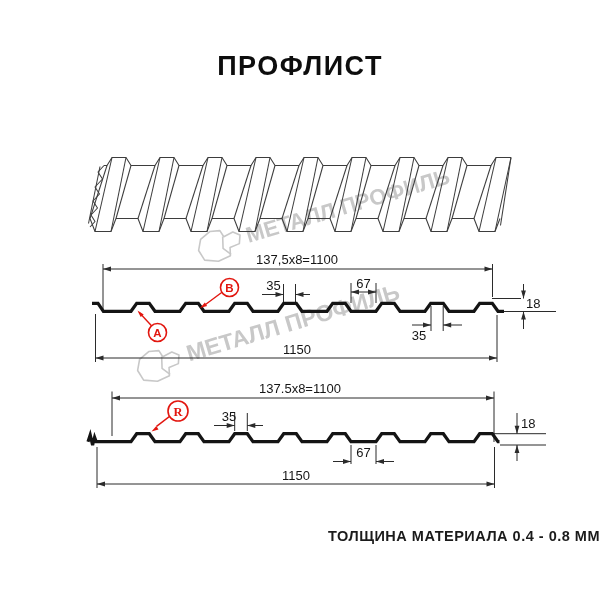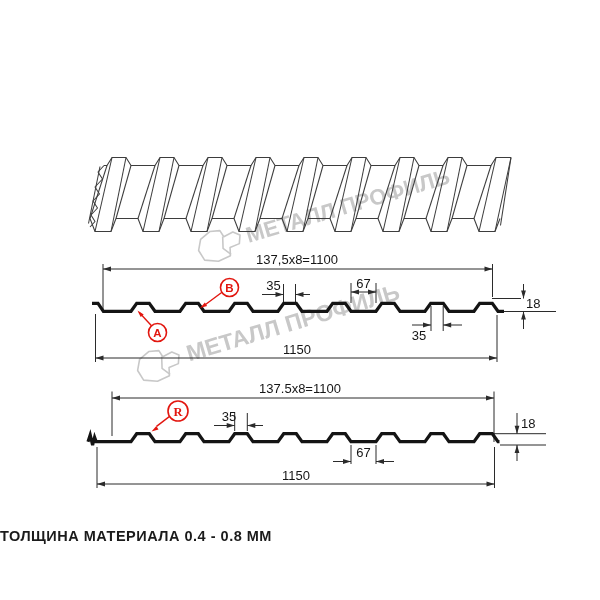--- a/index.html
+++ b/index.html
@@ -2,35 +2,36 @@
 <html><head>
 <meta charset="utf-8">
 <style>
   html,body{margin:0;padding:0;background:#fff;}
   .canvas{position:relative;width:600px;height:600px;background:#ffffff;overflow:hidden;
           font-family:"Liberation Sans",sans-serif;}
   .title{position:absolute;top:51px;left:0;width:100%;text-align:center;
          font-size:27px;font-weight:800;letter-spacing:1.5px;color:#0d0d0d;}
   .subtitle{position:absolute;top:85px;left:0;width:100%;text-align:center;
          font-size:12.5px;font-weight:700;letter-spacing:1.5px;color:#141414;}
-  .footer{position:absolute;top:528px;left:0;width:100%;text-align:left;
+  .footer{position:absolute;top:528px;left:0;width:100%;text-align:right;
          font-size:14.5px;font-weight:700;letter-spacing:.5px;color:#1b1b1b;}
   svg.dwg{position:absolute;left:0;top:0;}
   .dimtext{font-size:13px;fill:#161616;font-family:"Liberation Sans",sans-serif;}
   .wmtext{font-weight:700;fill:#c8c8c8;font-family:"Liberation Sans",sans-serif;}
   .redletter{font-size:11.5px;font-weight:600;fill:#e2160f;text-anchor:middle;
          font-family:"Liberation Sans",sans-serif;}
   .redletterR{font-size:12.5px;font-weight:700;fill:#e2160f;text-anchor:middle;
          font-family:"Liberation Serif",serif;}
 </style>
 </head>
 <body>
 
 <div class="canvas">
 
+  <div class="title">ПРОФЛИСТ</div>
 
   <svg class="dwg" width="600" height="600" viewBox="0 0 600 600">
 
     <g transform="translate(197,252) rotate(-16.5)">
       <g stroke="#c8c8c8" stroke-width="1.6" fill="none" stroke-linejoin="round">
         <path d="M2,-1 L7,-11 L18,-16 L28,-14 L30,-7 L40,-9 L46,-4 L43,4 L33,5 L31,13 L18,15 L5,10 Z"></path>
         <path d="M29,-7.5 L26,4 L32,12"></path>
       </g>
       <text class="wmtext" x="52" y="6" font-size="22">МЕТАЛЛ ПРОФИЛЬ</text>
     </g>

